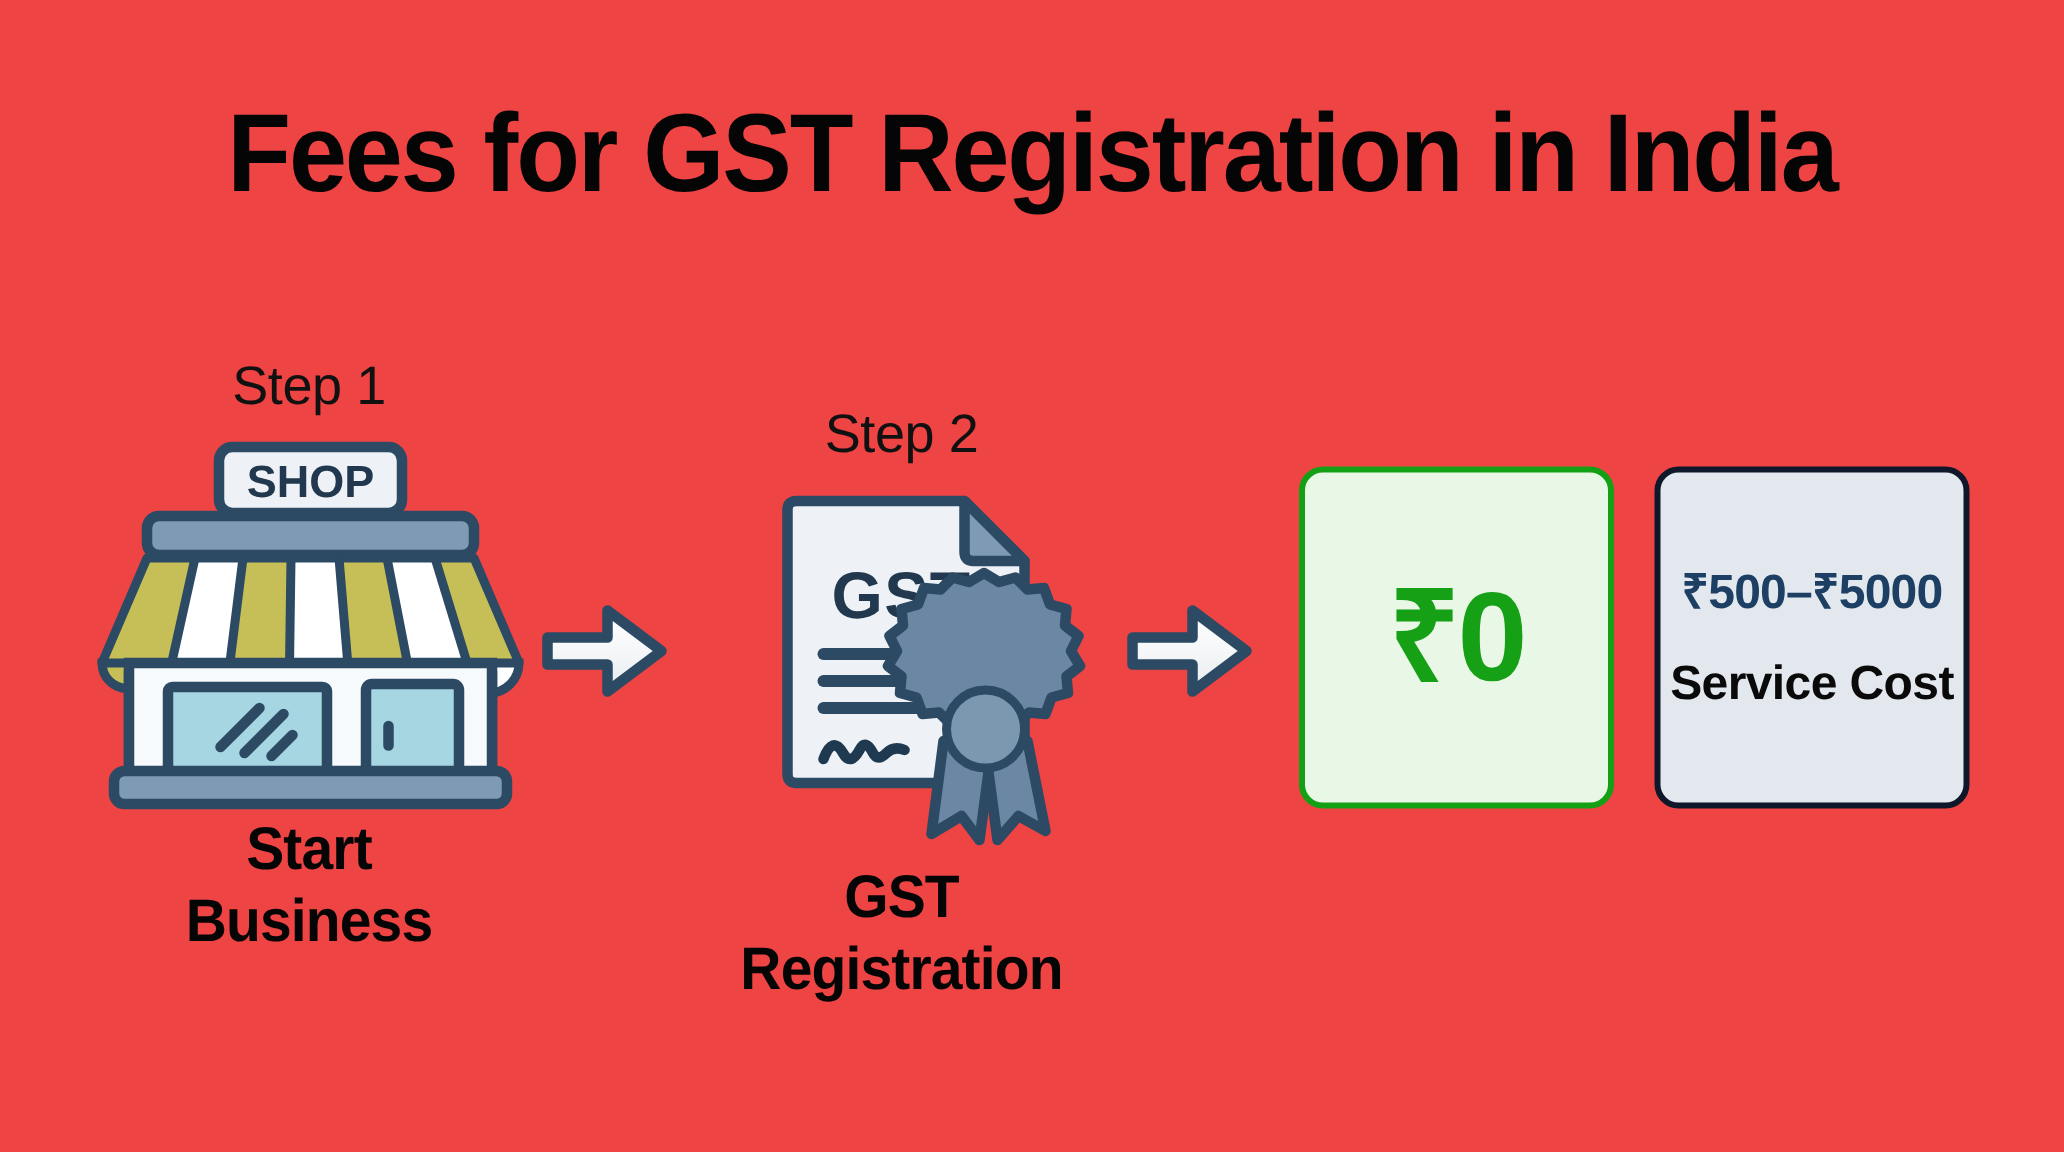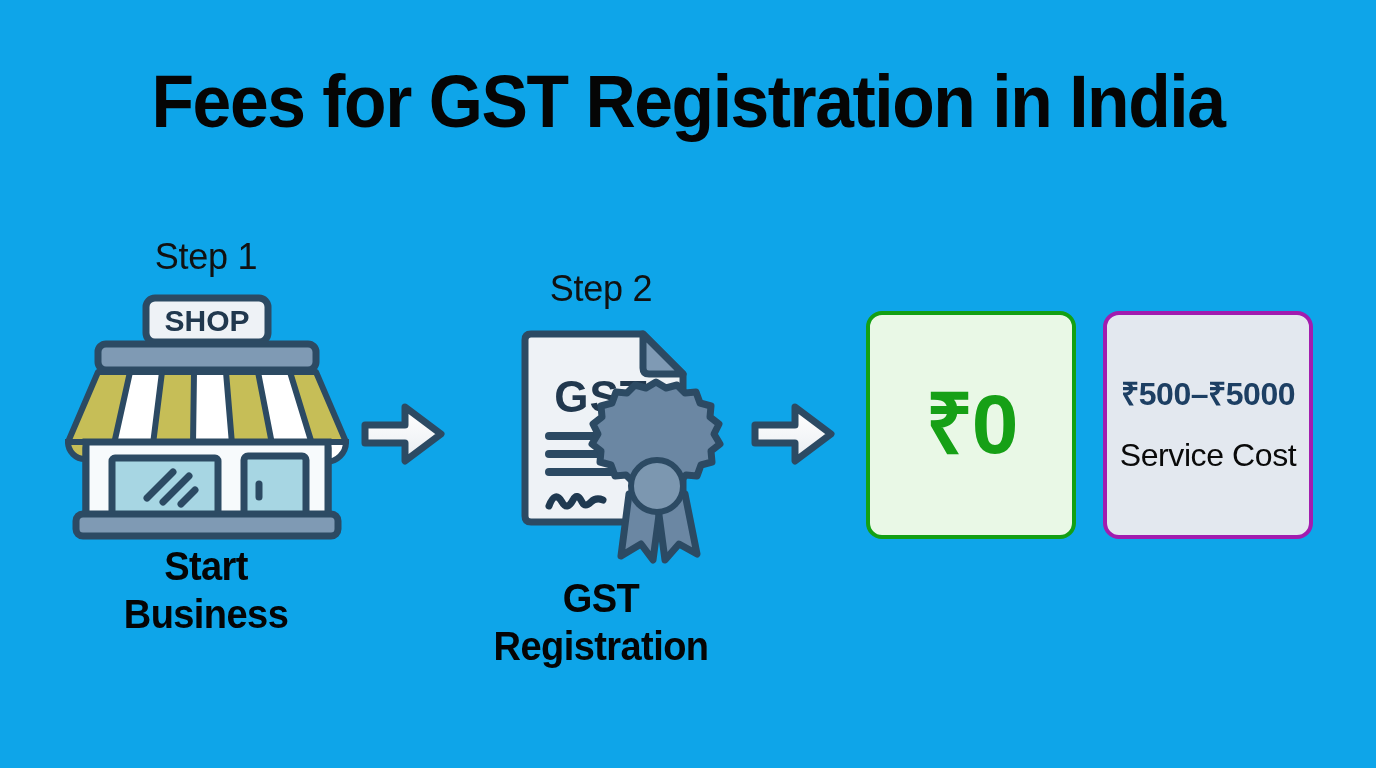--- a/index.html
+++ b/index.html
@@ -14,21 +14,21 @@
     overflow: hidden;
     font-family: "Liberation Sans", sans-serif;
     color: #000000;
     position: relative;
   }
 
   .infographic {
     position: relative;
     width: 1376px;
     height: 768px;
-    background: #0ea5e9;
+    background: #ef4444;
   }
 
   
   .title {
     position: absolute;
     left: 0;
     top: 58px;
     width: 1376px;
     text-align: center;
     font-size: 74px;
@@ -112,21 +112,21 @@
     justify-content: center;
   }
   #card-govt-fee {
     left: 13px;
     background: #e9f8e6;
     border: 4px solid #14a014;
   }
   #card-service-cost {
     left: 250px;
     background: #e3e8ef;
-    border: 4px solid #a21caf;
+    border: 4px solid #0f172a;
   }
   .card-amount-green {
     font-size: 84px;
     line-height: 86px;
     font-weight: 700;
     color: #16a016;
     letter-spacing: -2px;
     margin-bottom: 2px;
   }
   .card-sub-black {
@@ -139,21 +139,21 @@
   .card-amount-blue {
     font-size: 32px;
     line-height: 40px;
     font-weight: 700;
     color: #1d3f63;
     letter-spacing: -0.5px;
   }
   .card-sub-grey {
     font-size: 32px;
     line-height: 42px;
-    font-weight: 400;
+    font-weight: 700;
     color: #0a0a0a;
     letter-spacing: -0.4px;
     margin-top: 20px;
   }
 
   .caption-line { display: block; }
 </style>
 </head>
 <body>
 

